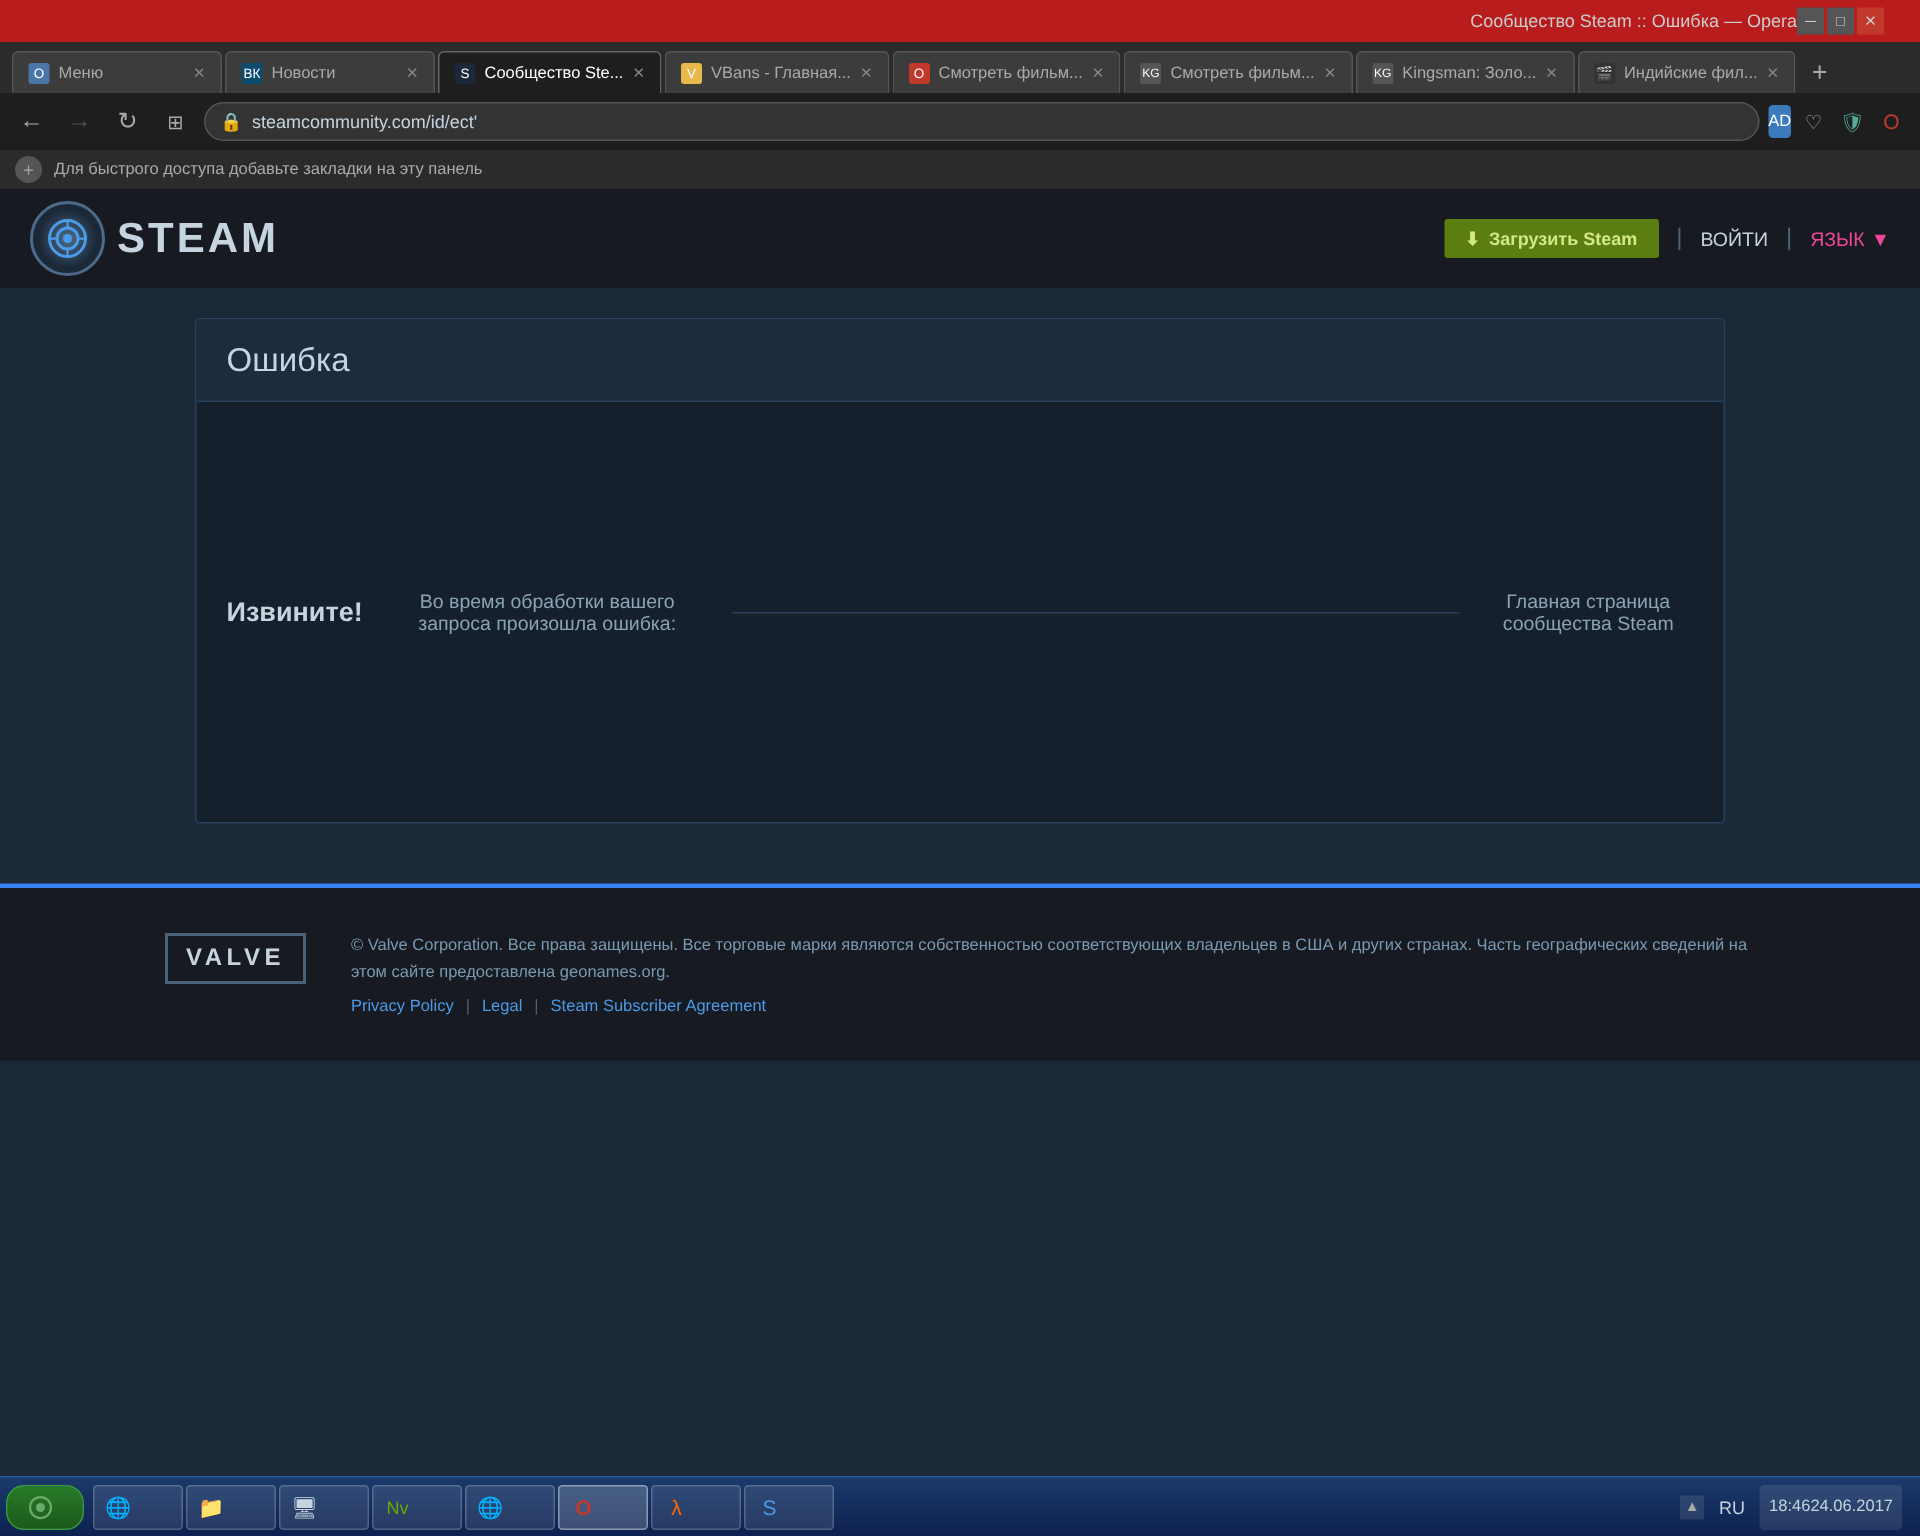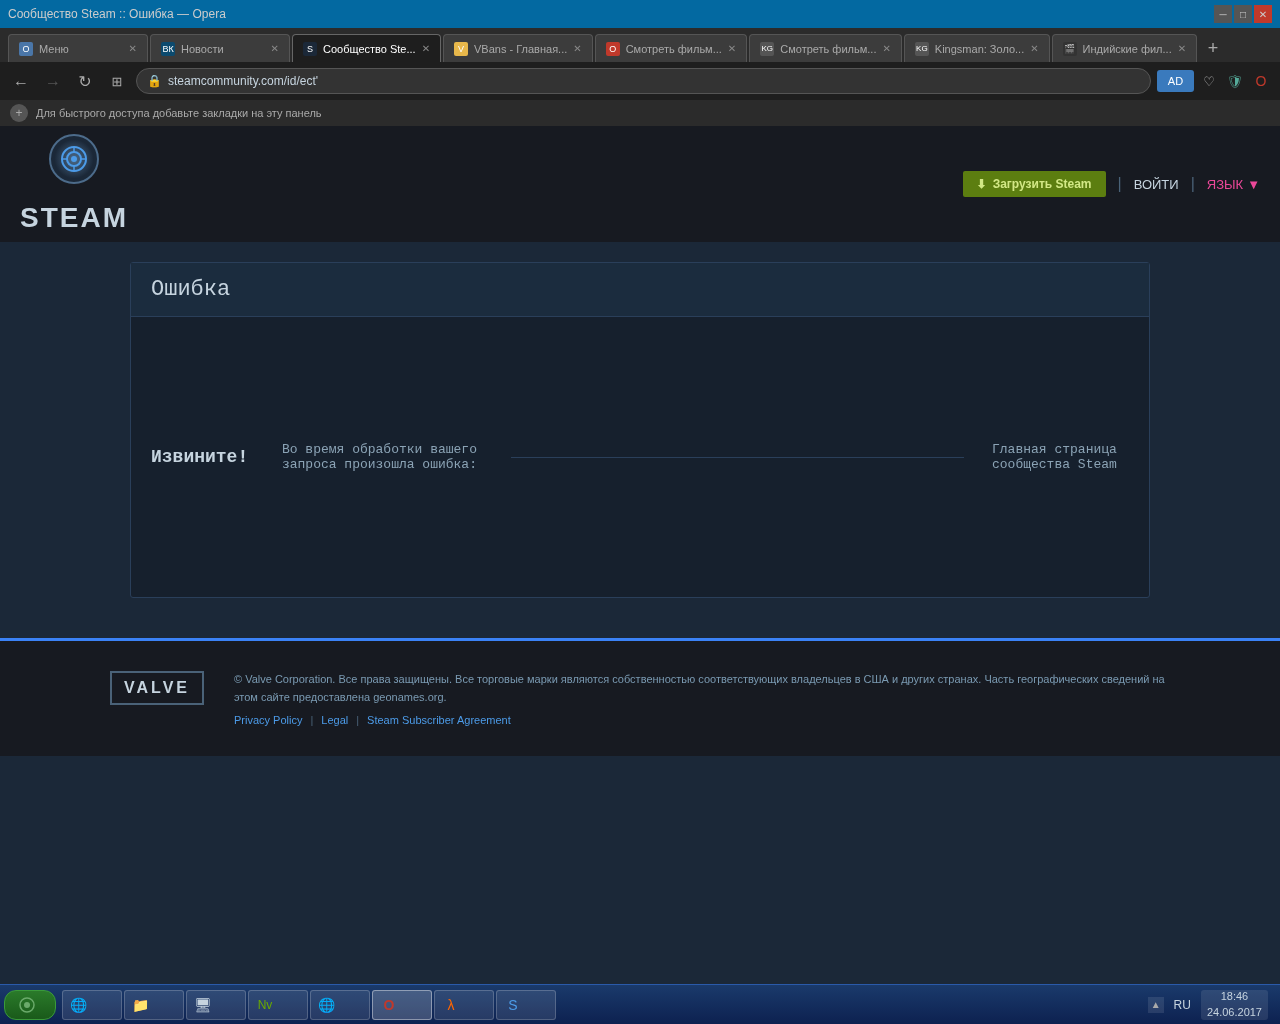--- a/index.html
+++ b/index.html
@@ -1,20 +1,20 @@
 <!DOCTYPE html>
 <html><head>
   <meta charset="utf-8">
   <style>
     * { margin: 0; padding: 0; box-sizing: border-box; }
     body { font-family: Arial, sans-serif; background: #1b2838; color: #c6d4df; width: 1280px; min-height: 1024px; overflow-x: hidden; }
 
     
     .browser-chrome { background: #3c3c3c; width: 100%; }
-    .browser-titlebar { background: #0369a1; height: 28px; display: flex; align-items: center; justify-content: space-between; padding: 0 8px; }
+    .browser-titlebar { background: #b91c1c; height: 28px; display: flex; align-items: center; justify-content: flex-end; padding: 0 24px; }
     .titlebar-left { display: flex; align-items: center; gap: 6px; }
     .titlebar-controls { display: flex; gap: 2px; }
     .titlebar-btn { width: 18px; height: 18px; background: #555; border: none; color: #ccc; font-size: 10px; cursor: pointer; display: flex; align-items: center; justify-content: center; }
     .titlebar-btn.minimize { background: #555; }
     .titlebar-btn.maximize { background: #555; }
     .titlebar-btn.close { background: #c0392b; }
 
     .browser-tabbar { background: #2b2b2b; height: 34px; display: flex; align-items: flex-end; padding: 0 8px; gap: 2px; }
     .browser-tab { height: 28px; background: #3c3c3c; border-radius: 4px 4px 0 0; display: flex; align-items: center; padding: 0 10px; gap: 6px; font-size: 11px; color: #aaa; min-width: 140px; max-width: 180px; cursor: pointer; border: 1px solid #555; border-bottom: none; }
     .browser-tab.active { background: #1e1e1e; color: #fff; border-color: #666; }
@@ -34,35 +34,35 @@
     .browser-bookmarks { background: #2b2b2b; height: 26px; display: flex; align-items: center; padding: 0 10px; }
     .bookmarks-text { color: #aaa; font-size: 11px; }
     .add-bookmark { width: 18px; height: 18px; background: #555; border-radius: 50%; display: flex; align-items: center; justify-content: center; color: #aaa; font-size: 12px; cursor: pointer; margin-right: 8px; }
 
     
     .steam-page { background: #1b2838; min-height: 760px; }
 
     
     .steam-header { background: #171a21; padding: 0; }
     .steam-header-top { display: flex; align-items: center; justify-content: space-between; padding: 8px 20px; }
-    .steam-logo { display: flex; align-items: center; gap: 18px; flex-direction: column; }
+    .steam-logo { display: flex; align-items: center; gap: 8px; }
     .steam-logo-circle { width: 50px; height: 50px; border-radius: 50%; background: radial-gradient(circle, #4c6b8a 0%, #1b2838 60%); border: 2px solid #4c6b8a; display: flex; align-items: center; justify-content: center; }
     .steam-logo-text { color: #c6d4df; font-size: 28px; font-weight: bold; letter-spacing: 2px; }
     .steam-nav { display: flex; align-items: center; gap: 24px; }
     .steam-nav-item { color: #c6d4df; font-size: 13px; cursor: pointer; text-decoration: none; letter-spacing: 1px; }
     .steam-header-actions { display: flex; align-items: center; gap: 12px; }
     .steam-install-btn { background: #5c7e10; color: #d2e885; padding: 6px 14px; font-size: 12px; border: none; cursor: pointer; display: flex; align-items: center; gap: 6px; border-radius: 2px; font-weight: bold; }
     .steam-login-btn { color: #c6d4df; font-size: 13px; cursor: pointer; background: none; border: none; }
     .steam-lang { color: #ec4899; font-size: 13px; cursor: pointer; display: flex; align-items: center; gap: 4px; }
     .separator { color: #4a6278; }
 
     
     .steam-content { padding: 20px; max-width: 1060px; margin: 0 auto; }
 
-    .error-box { background: #16202d; border: 1px solid #2a3f5a; border-radius: 3px; margin-bottom: 20px; font-family: Liberation Mono, monospace; }
+    .error-box { background: #16202d; border: 1px solid #2a3f5a; border-radius: 3px; margin-bottom: 20px; }
     .error-box-title { background: #1b2c3e; padding: 14px 20px; font-size: 22px; color: #c6d4df; border-bottom: 1px solid #2a3f5a; }
     .error-box-content { padding: 40px 20px; text-align: center; min-height: 280px; display: flex; flex-direction: row; align-items: center; justify-content: center; gap: 16px; }
     .error-sorry { font-size: 18px; font-weight: bold; color: #c6d4df; }
     .error-desc { font-size: 13px; color: #8ba3b5; }
     .error-link { color: #4c9be8; font-size: 16px; text-decoration: none; cursor: pointer; }
     .error-divider { width: 80%; border: none; border-top: 1px solid #2a3f5a; margin: 20px 0; }
     .error-community-link { color: #8ba3b5; font-size: 13px; cursor: pointer; }
 
     
     .steam-footer { background: #171a21; border-top: 3px solid #3b82f6; padding: 30px 20px; }
@@ -74,21 +74,21 @@
     .footer-pipe { color: #4a6278; }
 
     
     .taskbar { background: linear-gradient(to bottom, #1a3a6b, #0d2150); height: 40px; display: flex; align-items: center; padding: 0 4px; gap: 2px; border-top: 1px solid #2a5aaa; position: fixed; bottom: 0; width: 1280px; }
     .start-btn { background: linear-gradient(to bottom, #2a7a2a, #1a5a1a); border: 1px solid #3a9a3a; border-radius: 12px; padding: 4px 14px; color: #fff; font-size: 13px; display: flex; align-items: center; gap: 6px; cursor: pointer; height: 30px; }
     .taskbar-items { display: flex; gap: 2px; align-items: center; flex: 1; padding: 0 4px; }
     .taskbar-item { height: 30px; background: rgba(255,255,255,0.1); border: 1px solid rgba(255,255,255,0.2); border-radius: 3px; display: flex; align-items: center; padding: 0 8px; gap: 6px; font-size: 11px; color: #c6d4df; cursor: pointer; min-width: 60px; }
     .taskbar-item.active { background: rgba(255,255,255,0.2); border-color: rgba(255,255,255,0.4); }
     .taskbar-item-icon { width: 16px; height: 16px; display: flex; align-items: center; justify-content: center; }
     .taskbar-system { display: flex; align-items: center; gap: 4px; padding: 0 8px; }
-    .taskbar-time { color: #c6d4df; font-size: 11px; text-align: right; line-height: 1.4; padding: 0 6px; background: rgba(255,255,255,0.1); border-radius: 3px; height: 30px; display: flex; flex-direction: column; align-items: center; justify-content: center; }
+    .taskbar-time { color: #c6d4df; font-size: 11px; text-align: right; line-height: 1.4; padding: 0 6px; background: rgba(255,255,255,0.1); border-radius: 3px; height: 30px; display: flex; flex-direction: row; align-items: center; justify-content: center; }
     .taskbar-lang { color: #c6d4df; font-size: 12px; padding: 0 6px; }
     .taskbar-notify { display: flex; gap: 2px; align-items: center; }
     .notify-icon { width: 16px; height: 16px; background: rgba(255,255,255,0.1); display: flex; align-items: center; justify-content: center; font-size: 10px; color: #aaa; }
 
     
     .tab-vk { background: #4a76a8; }
   </style>
 </head>
 <body>
 
@@ -160,21 +160,21 @@
   <div class="browser-navbar">
     <button class="nav-btn">←</button>
     <button class="nav-btn" disabled="">→</button>
     <button class="nav-btn">↻</button>
     <button class="nav-btn" style="font-size:13px;">⊞</button>
     <div class="address-bar">
       <span class="address-lock">🔒</span>
       <span class="address-text">steamcommunity.com/id/ect'</span>
     </div>
     <div class="navbar-icons">
-      <div class="navbar-icon" style="background:#3a7abd;border-radius:3px;color:#fff;font-size:11px;width:37px;">AD</div>
+      <div class="navbar-icon" style="background:#3a7abd;border-radius:3px;color:#fff;font-size:11px;width:15px;">AD</div>
       <div class="navbar-icon">♡</div>
       <div class="navbar-icon" style="color:#5a9;">🛡</div>
       <div class="navbar-icon" style="color:#c0392b;font-size:14px;">O</div>
     </div>
   </div>
 
   <div class="browser-bookmarks">
     <div class="add-bookmark">+</div>
     <span class="bookmarks-text">Для быстрого доступа добавьте закладки на эту панель</span>
   </div>

